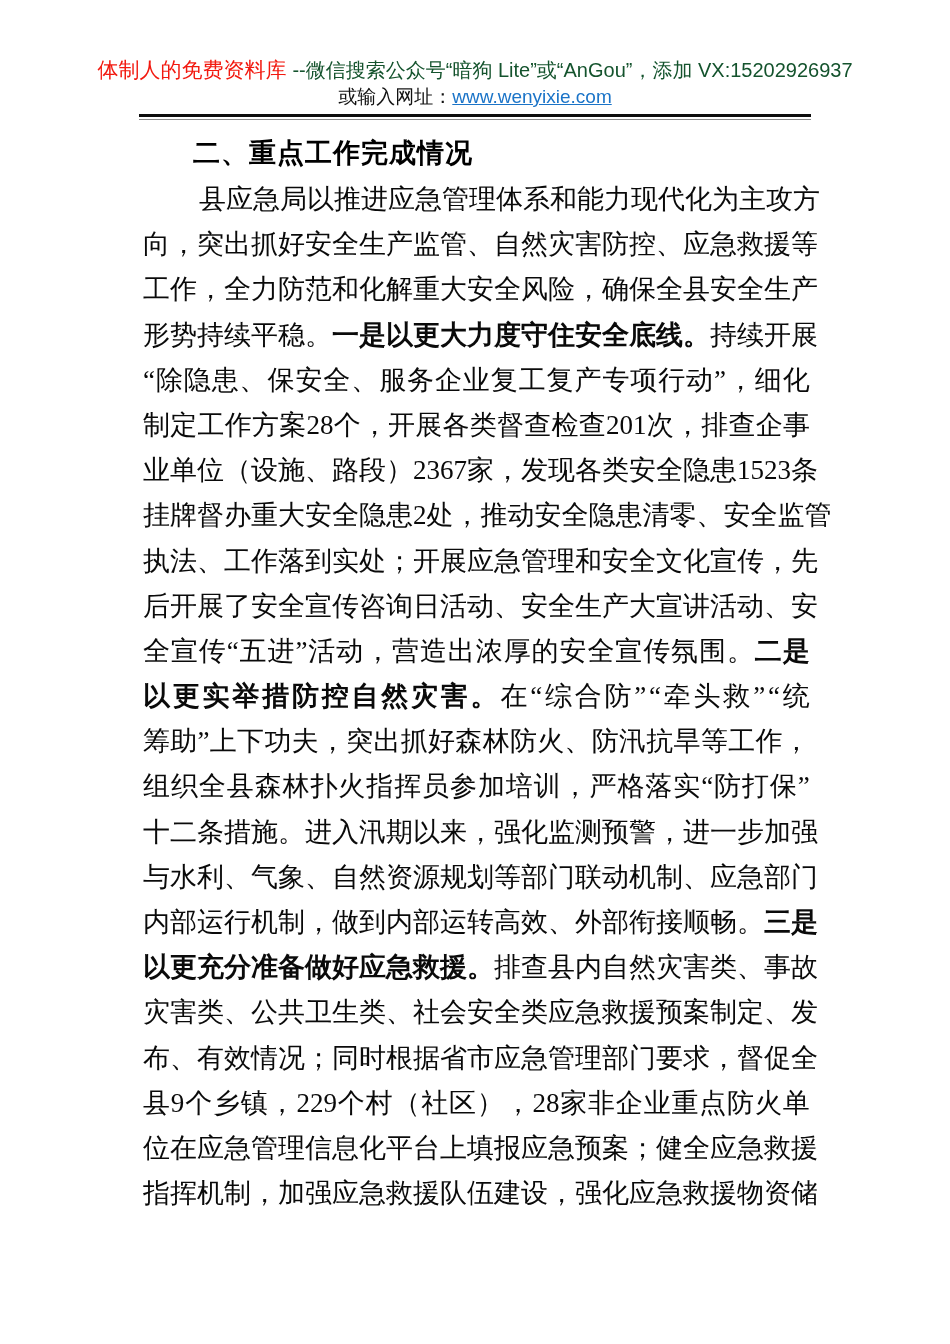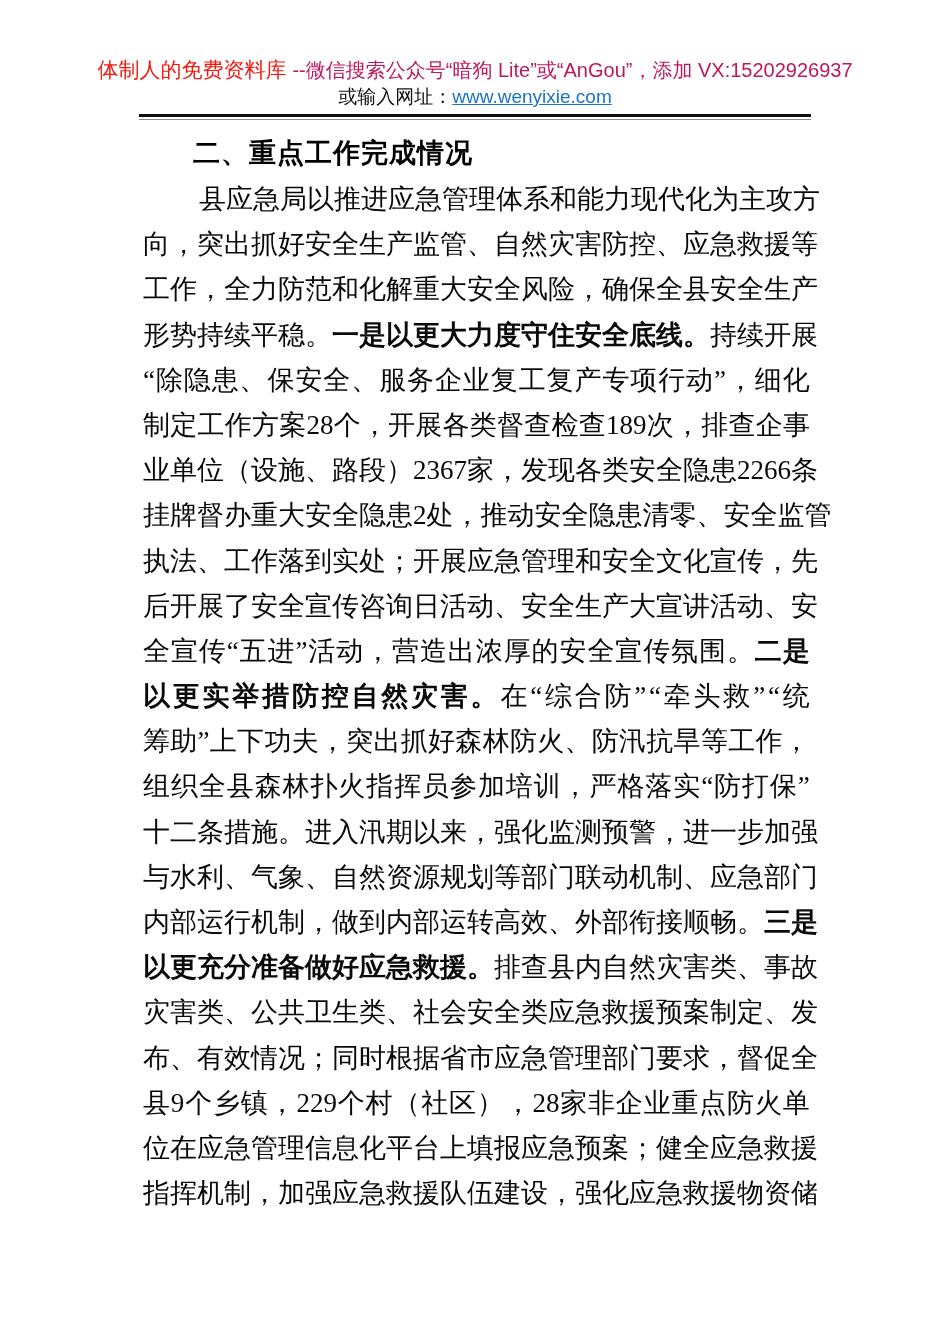--- a/index.html
+++ b/index.html
@@ -14,21 +14,21 @@
   .page { width: 950px; height: 1344px; background: #fff; }
 
   
   .hdr { padding-top: 56px; text-align: center; }
   .hdr-line1 {
     font-family: "Liberation Sans", sans-serif;
     font-size: 20px; line-height: 28px;
     white-space: nowrap;
   }
   .brand { font-weight: 400; font-size: 21px; }
-  .hdr-rest { margin-left: 6px; color: #be185d; }
+  .hdr-rest { margin-left: 6px; color: #14532d; }
   .hdr-line2 {
     font-family: "Liberation Sans", sans-serif;
     font-size: 19px; line-height: 25px; color: #111;
   }
   .url { text-decoration: underline; cursor: pointer; margin-top: 8px; }
 
   
   .rule { width: 672px; margin: 5px auto 0 auto; }
   .rule-thick { height: 3px; background: #0d0d0d; }
   .rule-thin { height: 1px; background: #8a8a8a; margin-top: 2px; }
@@ -224,21 +224,21 @@
           <span>个</span>
           <span>，</span>
           <span>开</span>
           <span>展</span>
           <span>各</span>
           <span>类</span>
           <span>督</span>
           <span>查</span>
           <span>检</span>
           <span>查</span>
-          <span>189</span>
+          <span>201</span>
           <span>次</span>
           <span>，</span>
           <span>排</span>
           <span>查</span>
           <span>企</span>
           <span>事</span>
         </div>
         <div class="tline">
           <span>业</span>
           <span>单</span>
@@ -254,21 +254,21 @@
           <span>家</span>
           <span>，</span>
           <span>发</span>
           <span>现</span>
           <span>各</span>
           <span>类</span>
           <span>安</span>
           <span>全</span>
           <span>隐</span>
           <span>患</span>
-          <span>2266</span>
+          <span>1523</span>
           <span>条</span>
         </div>
         <div class="tline">
           <span>挂</span>
           <span>牌</span>
           <span>督</span>
           <span>办</span>
           <span>重</span>
           <span>大</span>
           <span>安</span>

